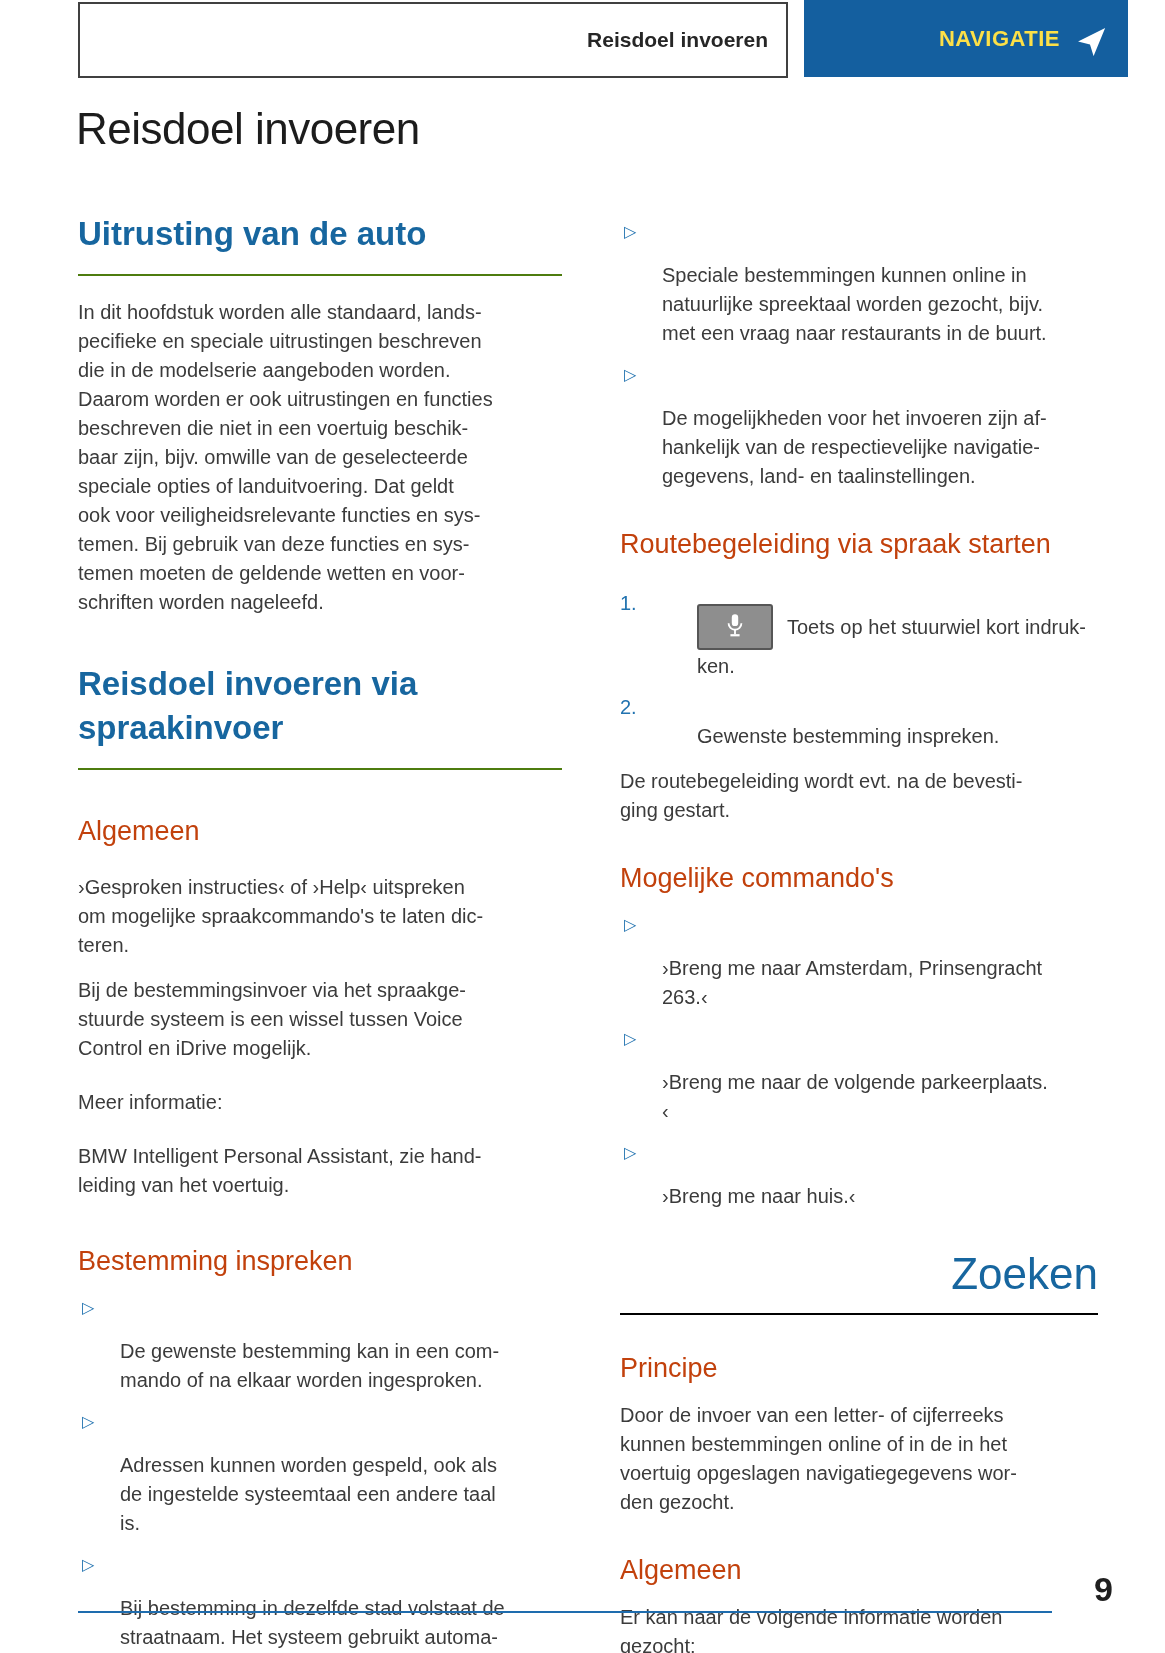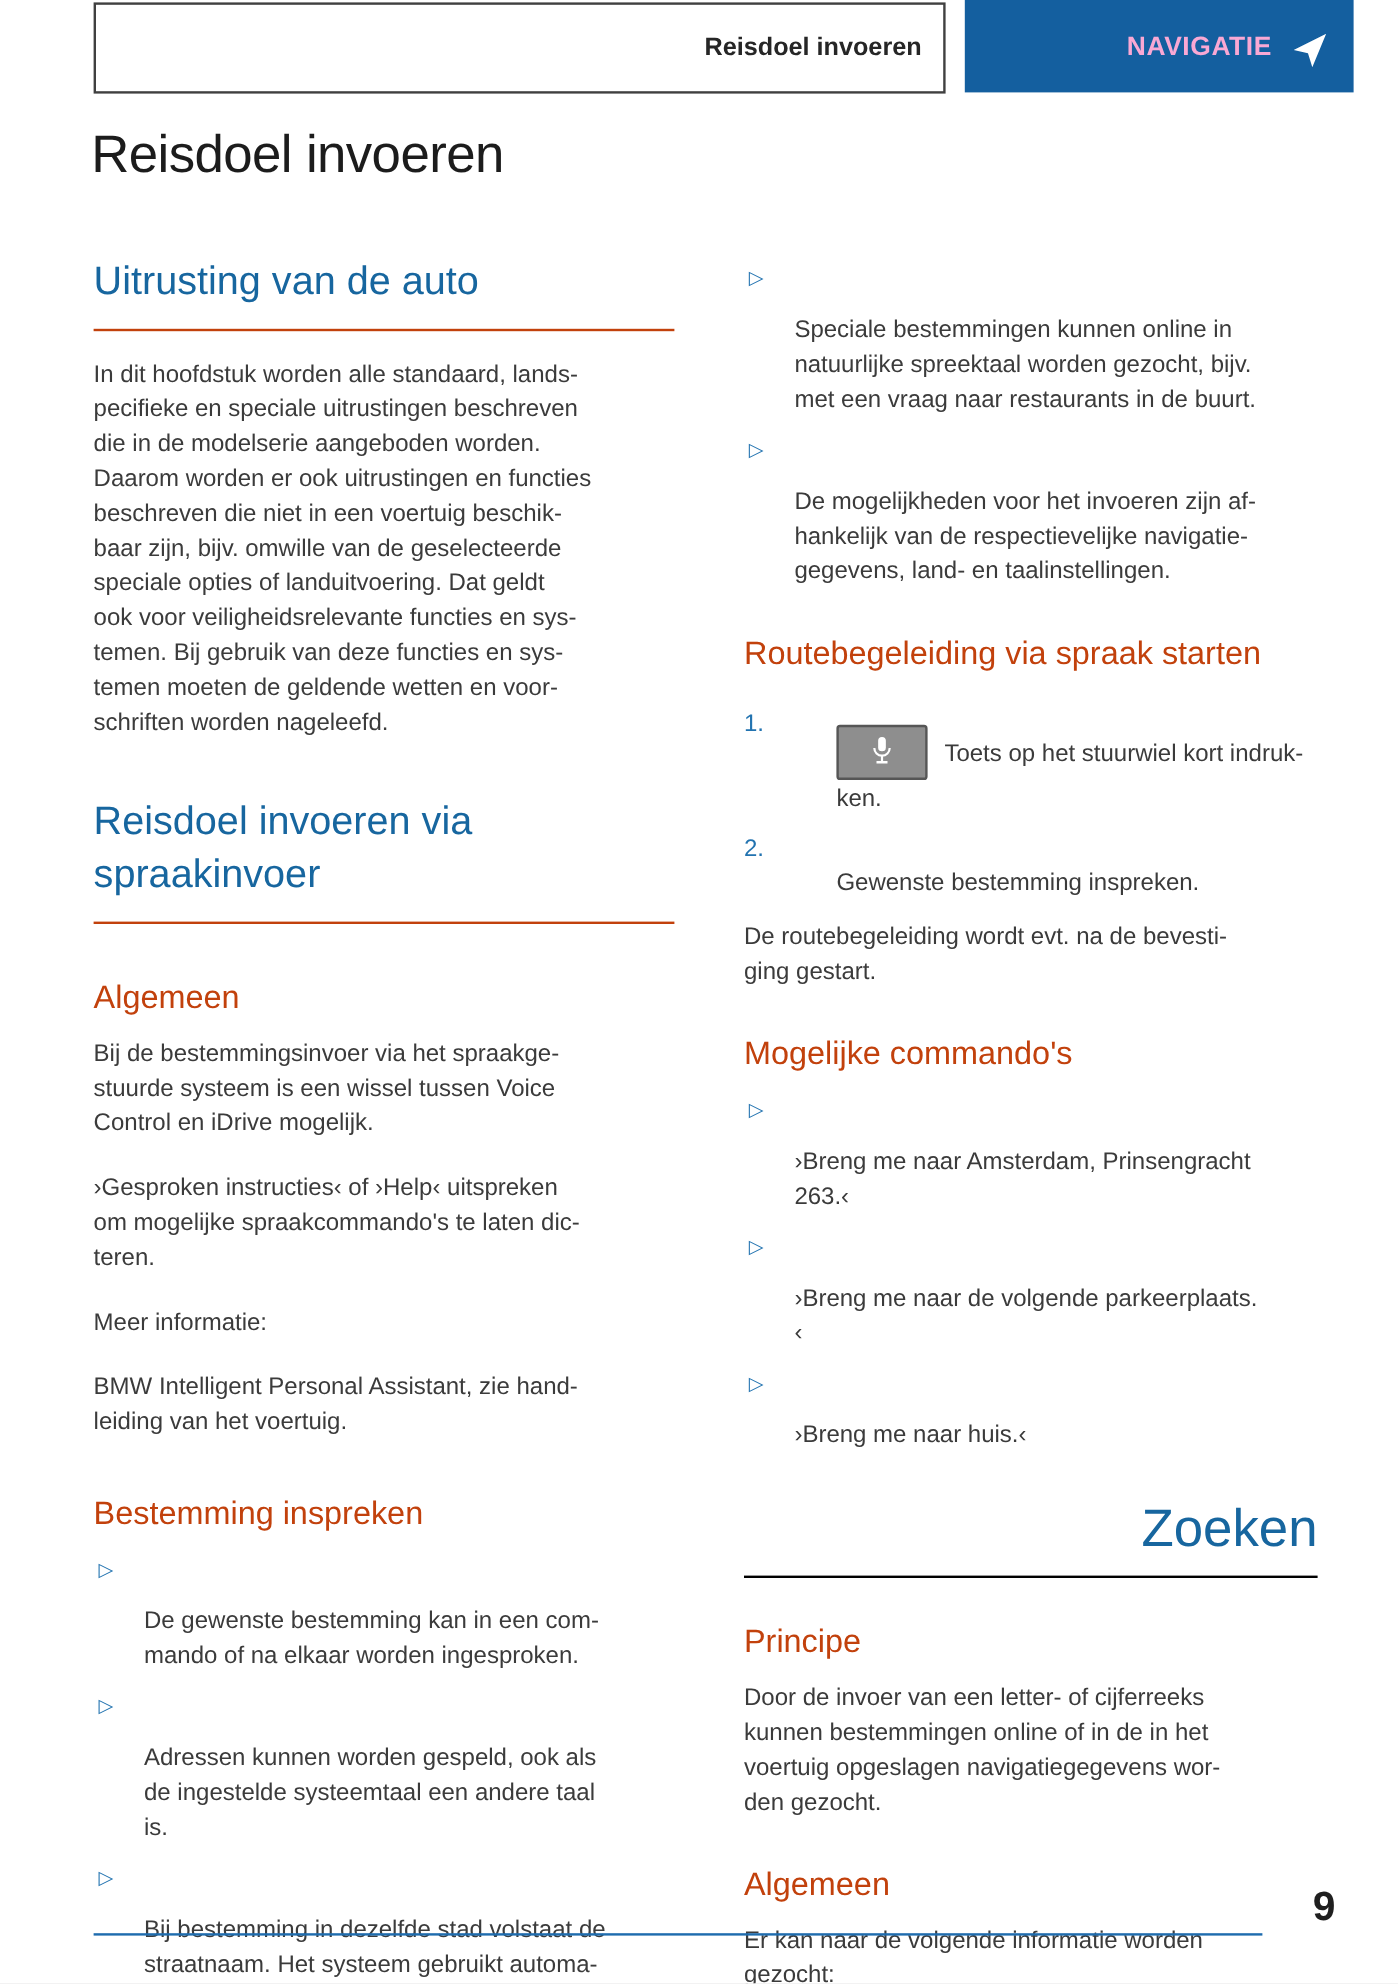--- a/index.html
+++ b/index.html
@@ -15,36 +15,36 @@
     border:2px solid #404040; box-sizing:border-box; background:#fff;
     display:flex; align-items:center; justify-content:flex-end; padding-right:18px;
   }
   .crumb-label { font-size:21px; font-weight:600; color:#262626; }
   .chapter-tab {
     position:absolute; left:804px; top:0; width:324px; height:77px;
     background:#145f9f; box-sizing:border-box;
     display:flex; align-items:center; justify-content:flex-end;
     gap:18px; padding-right:16px;
   }
-  .chapter-label { color:#f9a8d4; font-size:22px; font-weight:700; letter-spacing:0.5px; }
+  .chapter-label { color:#fde047; font-size:22px; font-weight:700; letter-spacing:0.5px; }
   .nav-arrow { width:34px; height:34px; }
   
   .page-title {
     position:absolute; left:76px; top:104px; margin:0;
     font-size:44px; font-weight:400; color:#1c1c1c; letter-spacing:-0.5px;
     white-space:pre-line;
   }
   
   .col { position:absolute; top:212px; }
   .col-left  { left:78px;  width:484px; }
   .col-right { left:620px; width:478px; }
 
   h2.sec {
-    margin:0; font-size:33px; font-weight:400; color:#17669f;
-    line-height:44px; padding-bottom:18px; border-bottom:2px solid #c2410c;
+    margin:0; font-size:33px; font-weight:700; color:#17669f;
+    line-height:44px; padding-bottom:18px; border-bottom:2px solid #4d7c0f;
     white-space:pre-line;
   }
   h2.sec.mt { margin-top:45px; }
   h1.bigsec {
     margin:40px 0 0 0; font-size:44px; font-weight:400; color:#17669f;
     line-height:46px; padding-bottom:16px; border-bottom:2px solid #000000;text-align:right;
   }
   h3.sub { margin:36px 0 14px 0; font-size:27px; font-weight:400; color:#c2410c; line-height:34px; }
   .col-left h3.sub { margin-top:44px; }
   p.body { margin:25px 0 0 0; font-size:20px; line-height:29px; color:#3b3b3b; white-space:pre-line; }
@@ -103,26 +103,26 @@
 baar zijn, bijv. omwille van de geselecteerde
 speciale opties of landuitvoering. Dat geldt
 ook voor veiligheidsrelevante functies en sys-
 temen. Bij gebruik van deze functies en sys-
 temen moeten de geldende wetten en voor-
 schriften worden nageleefd.</p>
 
     <h2 class="sec mt">Reisdoel invoeren via
 spraakinvoer</h2>
     <h3 class="sub">Algemeen</h3>
+    <p class="body">›Gesproken instructies‹ of ›Help‹ uitspreken
+om mogelijke spraakcommando's te laten dic-
+teren.</p>
     <p class="body tight">Bij de bestemmingsinvoer via het spraakge-
 stuurde systeem is een wissel tussen Voice
 Control en iDrive mogelijk.</p>
-    <p class="body">›Gesproken instructies‹ of ›Help‹ uitspreken
-om mogelijke spraakcommando's te laten dic-
-teren.</p>
     <p class="body">Meer informatie:</p>
     <p class="body">BMW Intelligent Personal Assistant, zie hand-
 leiding van het voertuig.</p>
 
     <h3 class="sub">Bestemming inspreken</h3>
     <ul class="tri">
       <li>
         <span class="tm">▷</span>
         <span class="tt">De gewenste bestemming kan in een com-
 mando of na elkaar worden ingesproken.</span>

